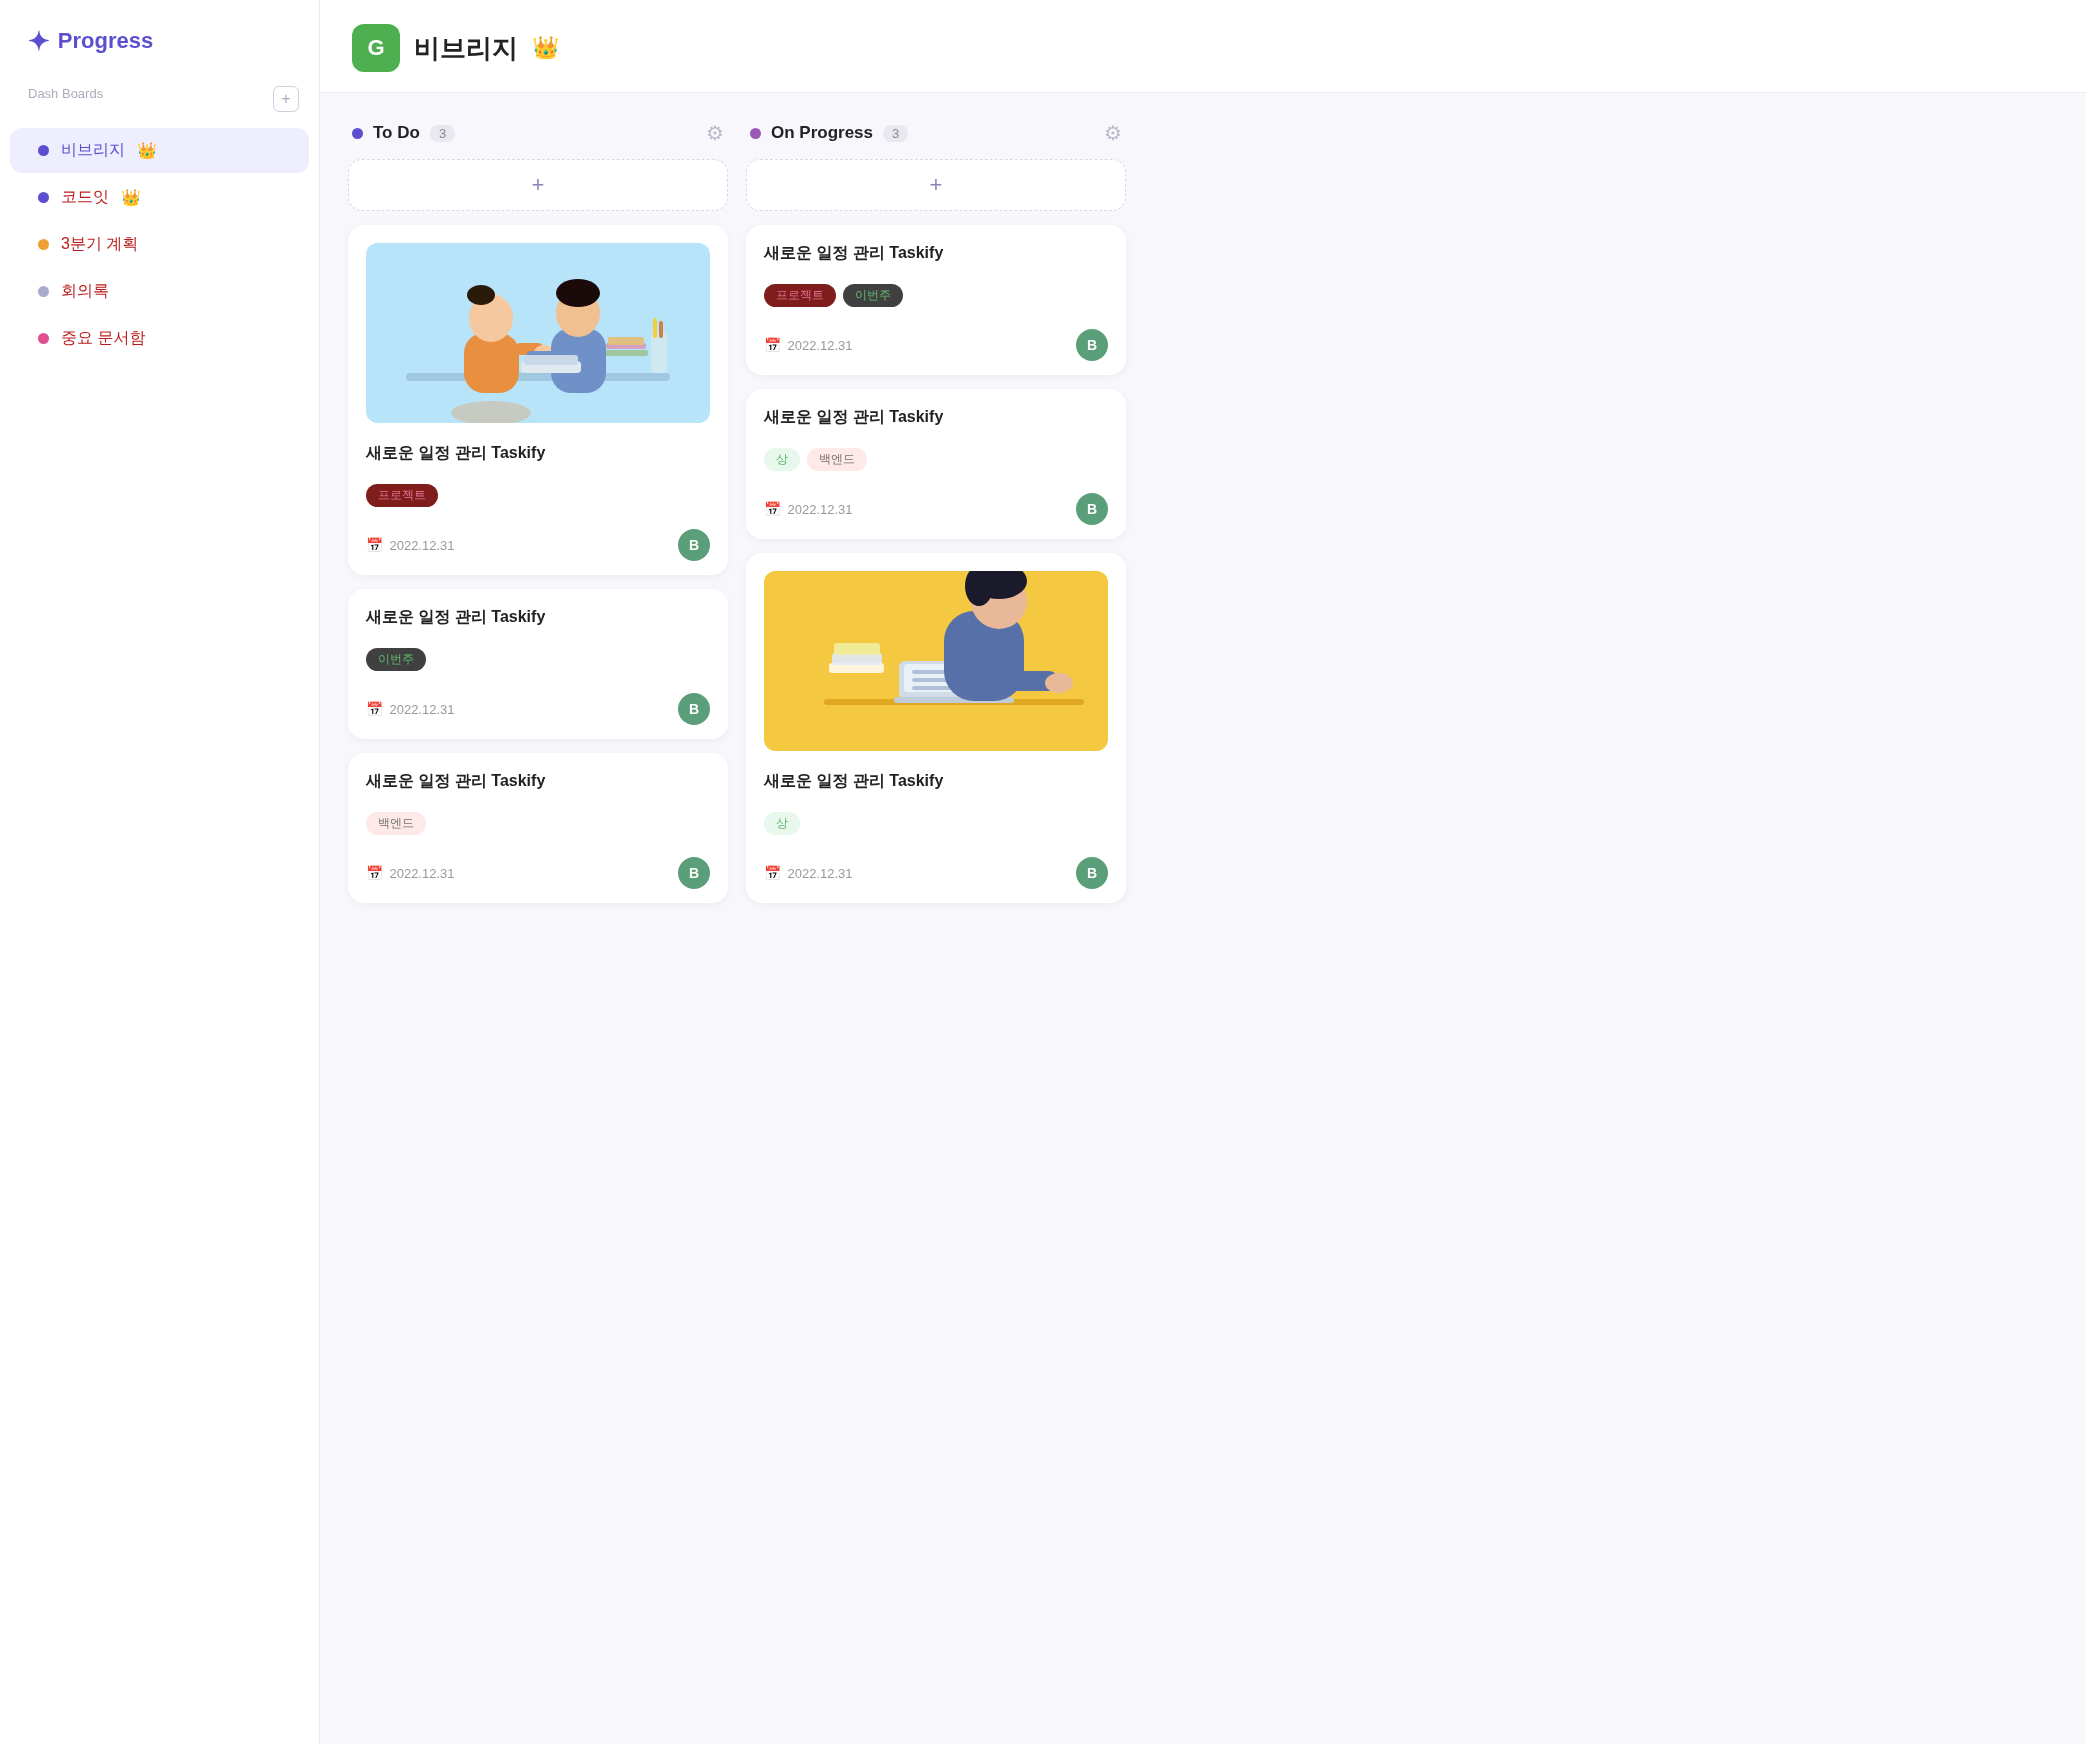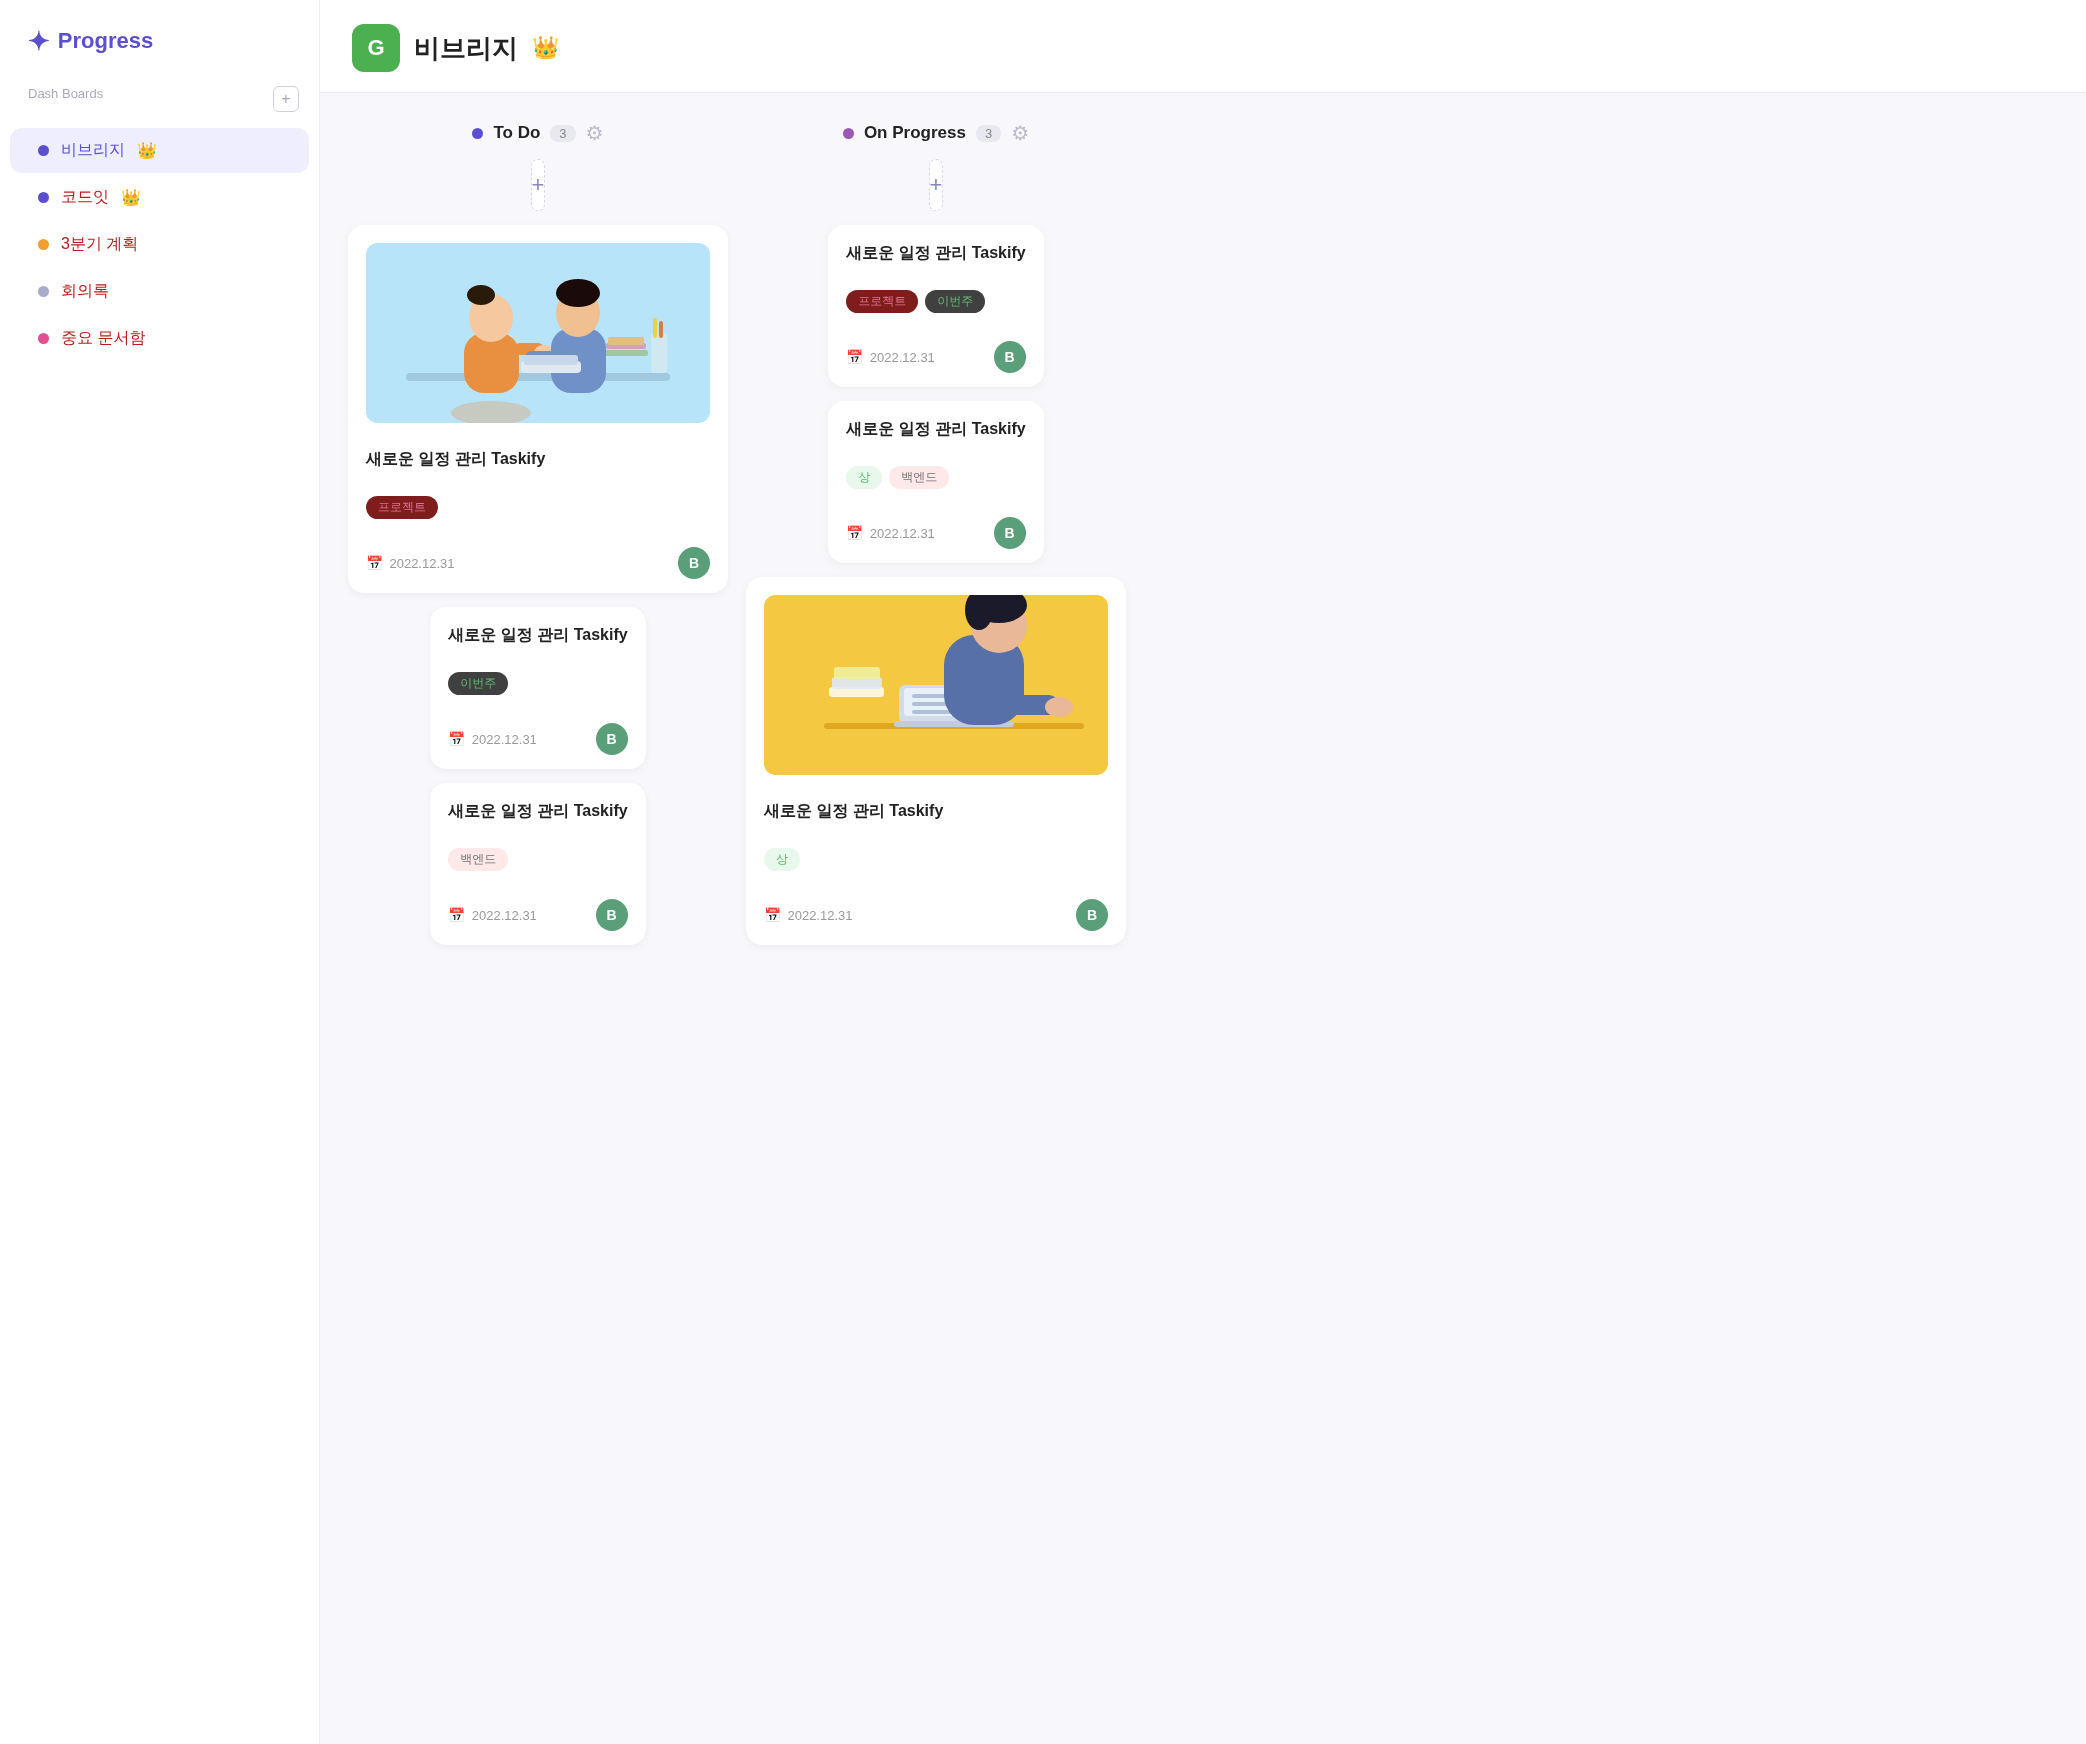--- a/index.html
+++ b/index.html
@@ -130,21 +130,20 @@
       background: #f8f8fc;
     }
     .kanban-column {
       min-width: 380px;
       width: 380px;
       background: transparent;
       display: flex;
       flex-direction: column;
       gap: 14px;
       margin-right: 18px;
-      align-items: center;
     }
     .column-header {
       display: flex;
       align-items: center;
       gap: 10px;
       padding: 0 4px;
     }
     .column-title {
       font-size: 17px;
       font-weight: 600;
@@ -181,21 +180,21 @@
     }
 
     
     .card {
       background: #fff;
       border-radius: 16px;
       padding: 18px 18px 14px 18px;
       box-shadow: 0 2px 8px rgba(0,0,0,0.05);
       display: flex;
       flex-direction: column;
-      gap: 26px;
+      gap: 20px;
     }
     .card-image {
       border-radius: 12px;
       width: 100%;
       height: 180px;
       overflow: hidden;
       display: flex;
       align-items: center;
       justify-content: center;
     }

